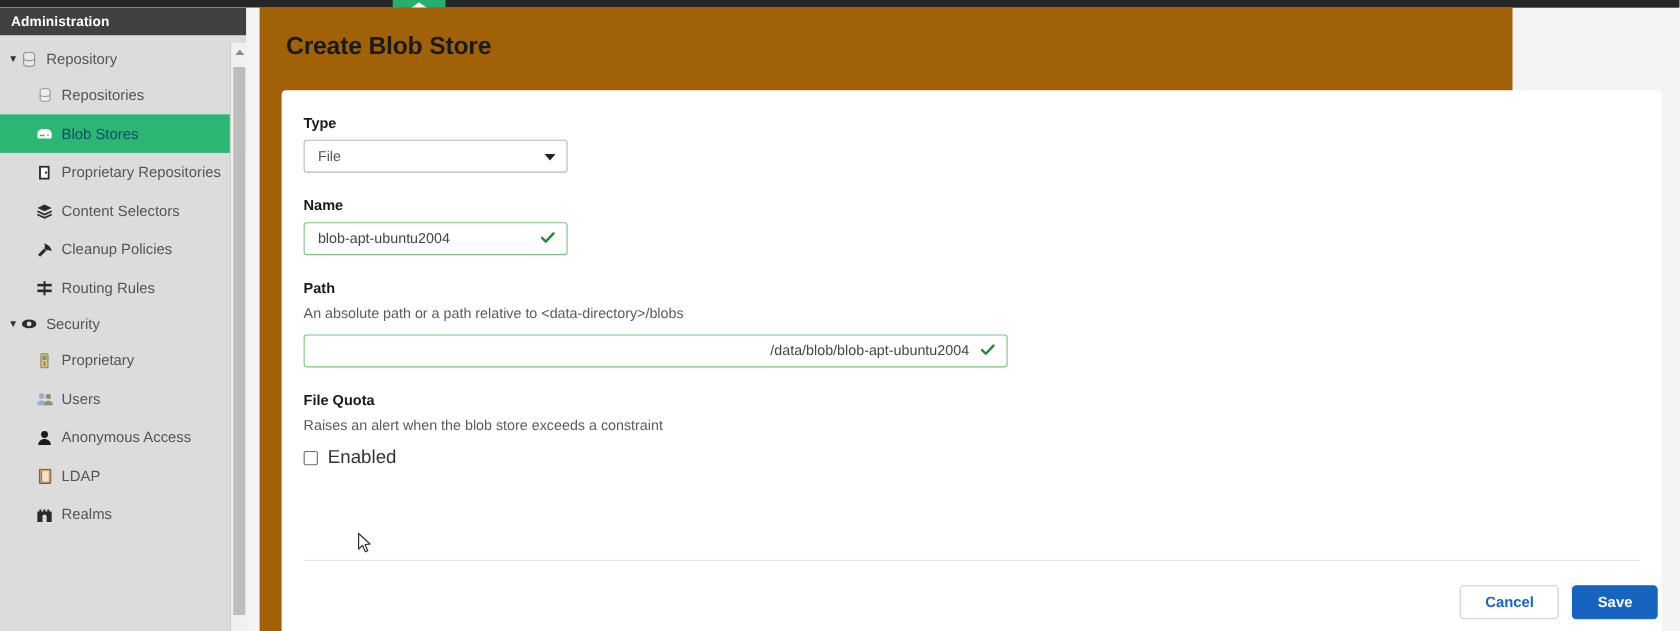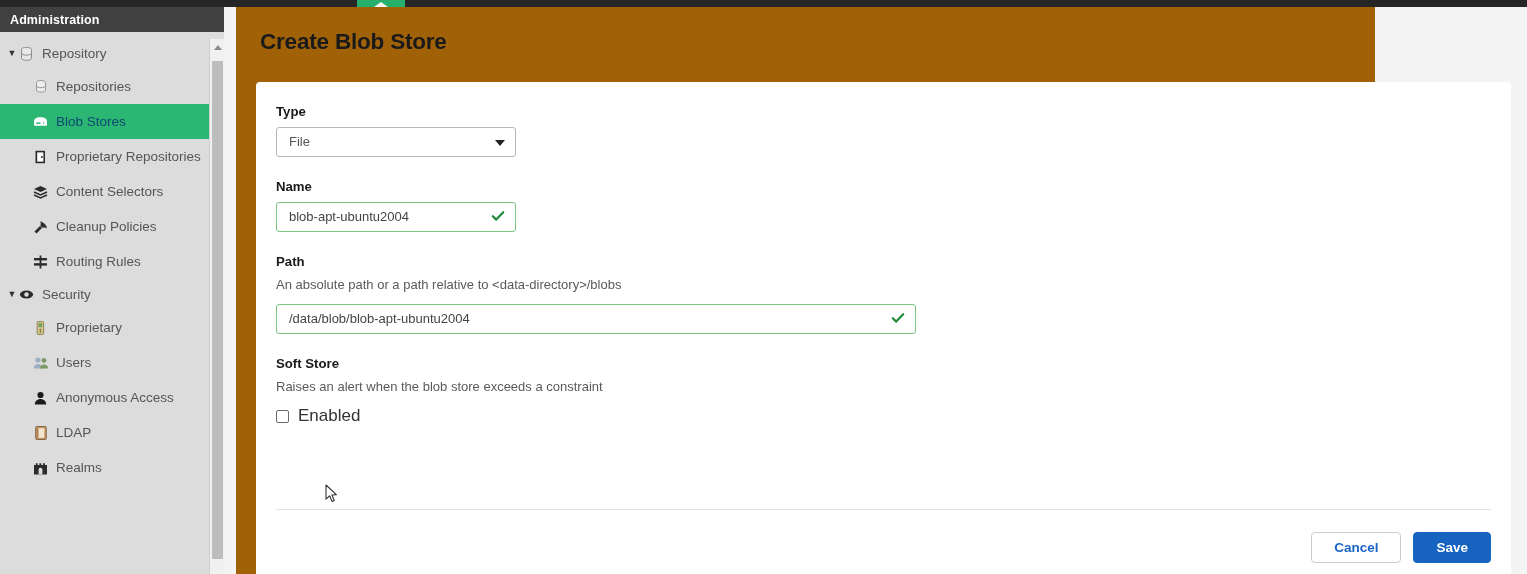--- a/index.html
+++ b/index.html
@@ -151,21 +151,21 @@
     border-radius: 2px; background: #fff; margin-right: 9px;
     flex: 0 0 auto;
   }
   .cb-label { font-size: 17px; color: #333; }
 
   .divider {
     position: absolute; left: 20px; right: 20px; top: 427px;
     height: 1px; background: #e3e3e3;
   }
   .actions {
-    position: absolute; right: 20px; top: 450px;
+    position: absolute; right: 4px; top: 450px;
     display: flex; align-items: center; gap: 12px;
   }
   .btn {
     font-size: 13.5px; font-weight: bold; border-radius: 4px;
     height: 31px; padding: 0 22px; cursor: pointer;
     display: inline-flex; align-items: center; justify-content: center;
   }
   .btn-cancel {
     background: #fff; color: #1a64c8; border: 1px solid #c9ccd1;
   }
@@ -366,32 +366,32 @@
             <svg width="14" height="14" viewBox="0 0 14 14">
               <path d="M1.8 7.2 5.2 10.6 12.2 3.2" fill="none" stroke="#1f8a3b" stroke-width="2.2" stroke-linecap="round" stroke-linejoin="round"></path>
             </svg>
           </span>
         </div>
 
         <div class="row-gap"></div>
 
         <div class="field-label">Path</div>
         <div class="field-hint">An absolute path or a path relative to &lt;data-directory&gt;/blobs</div>
-        <div class="input-ok" style="width:640px;">
+        <div class="input-ok" style="width:640px;text-align:right;">
           <div class="val">/data/blob/blob-apt-ubuntu2004</div>
           <span class="check">
             <svg width="14" height="14" viewBox="0 0 14 14">
               <path d="M1.8 7.2 5.2 10.6 12.2 3.2" fill="none" stroke="#1f8a3b" stroke-width="2.2" stroke-linecap="round" stroke-linejoin="round"></path>
             </svg>
           </span>
         </div>
 
         <div class="row-gap"></div>
 
-        <div class="field-label">Soft Store</div>
+        <div class="field-label">File Quota</div>
         <div class="field-hint">Raises an alert when the blob store exceeds a constraint</div>
         <div class="cb-row">
           <span class="cb"></span>
           <span class="cb-label">Enabled</span>
         </div>
 
       </div>
 
       <div class="divider"></div>
 

